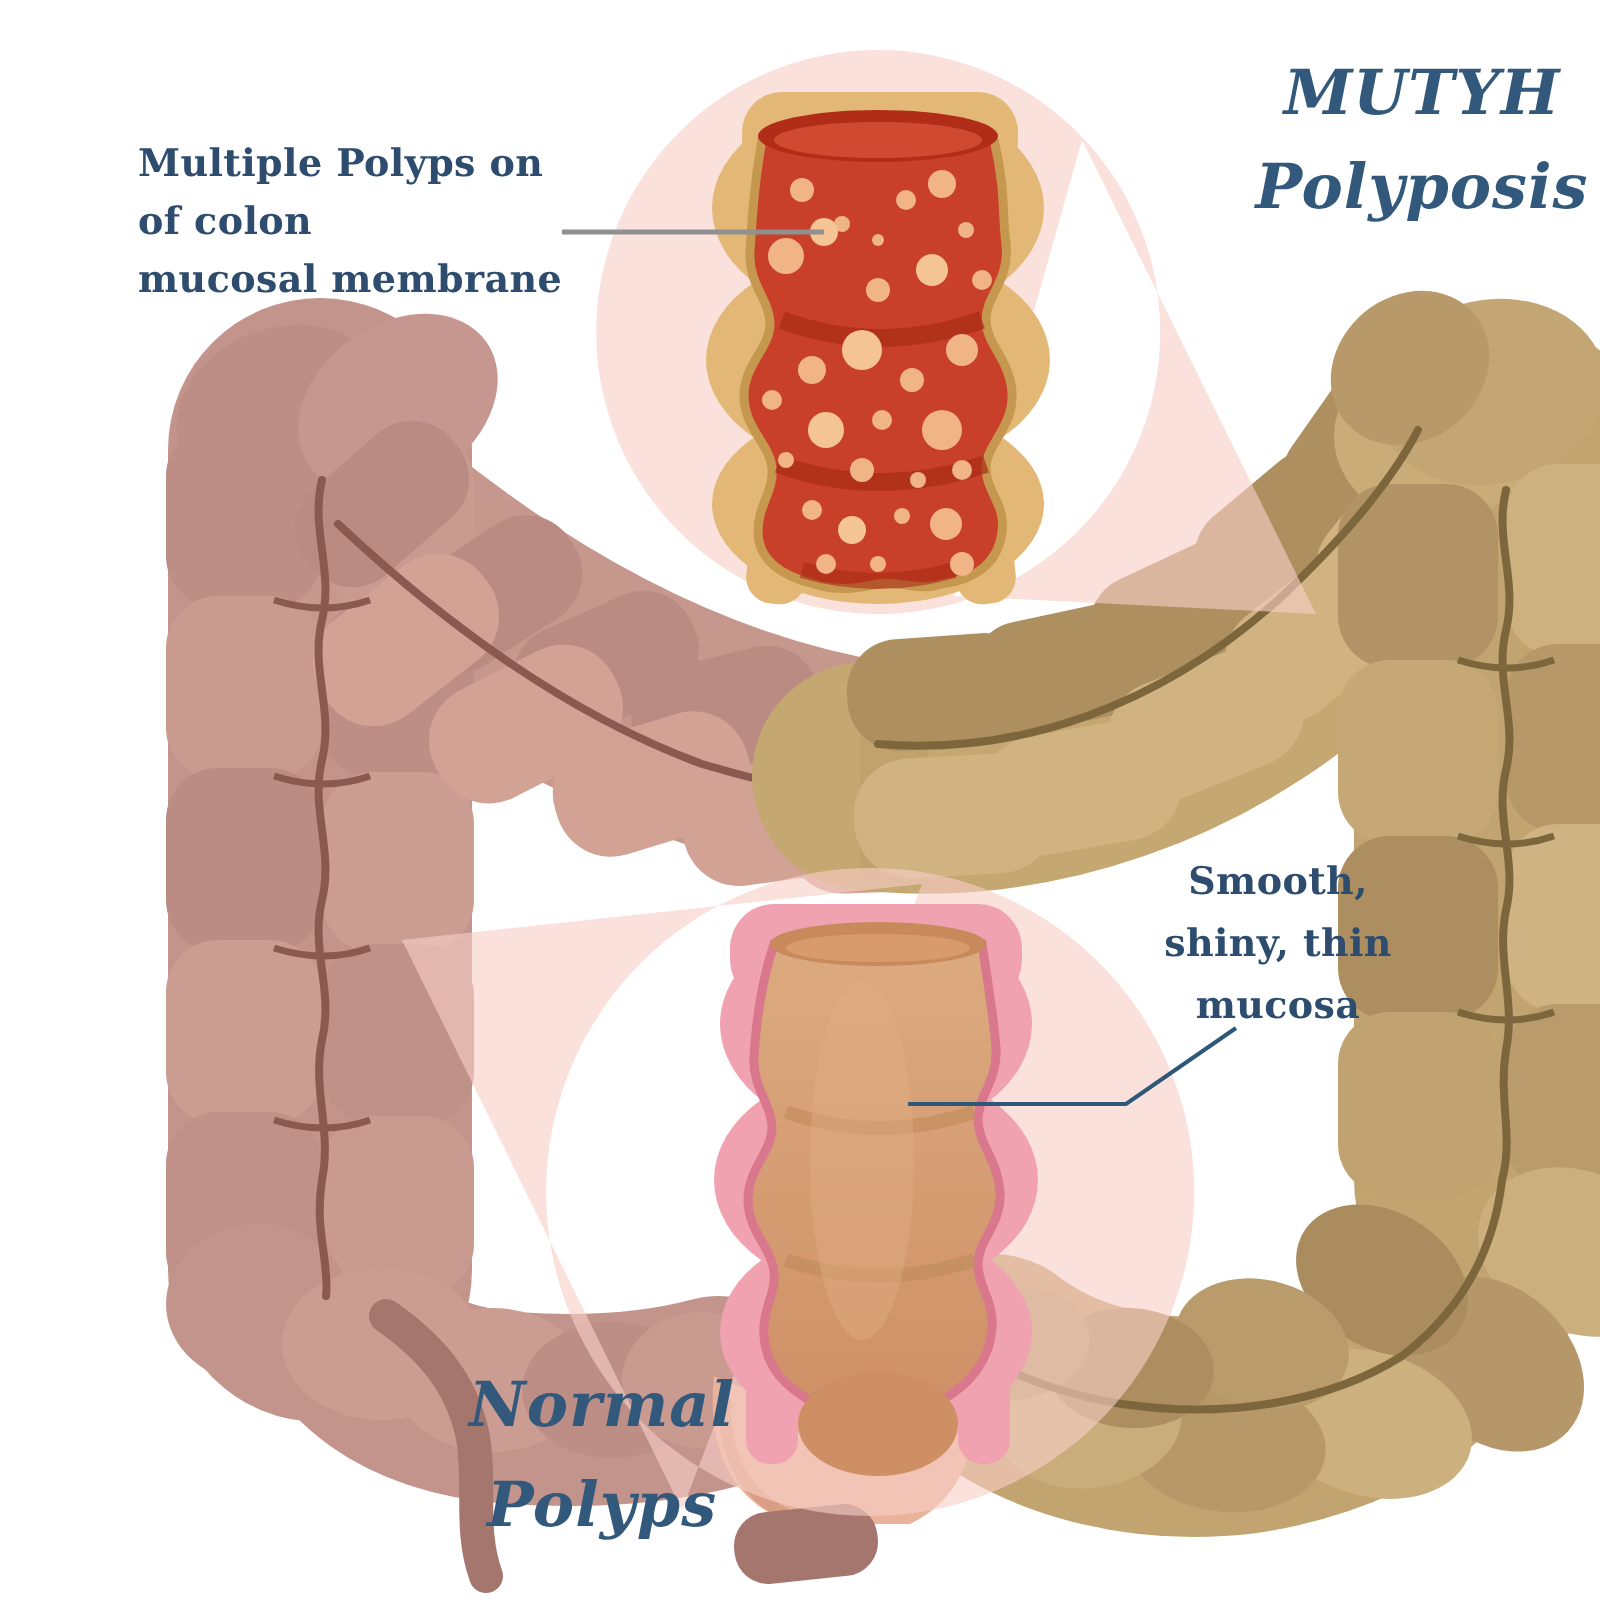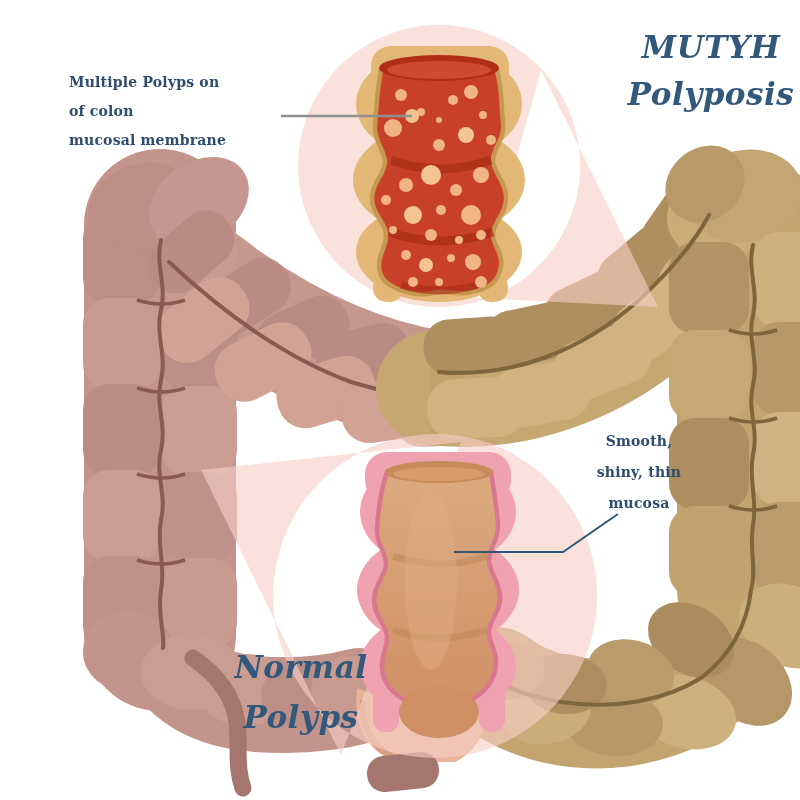--- a/index.html
+++ b/index.html
@@ -1,19 +1,19 @@
 <!DOCTYPE html>
 <html style="--text-navy: #2d4c6e; --title-navy: #32587b; --callout-gray: #909090; --callout-navy: #2e5878; --normal-colon-pink: #c3948b; --map-colon-tan: #c2a470; --polyposis-lumen-red: #c9402a; --polyp-dot-salmon: #f0b487; --normal-mucosa-peach: #d49a6e; --normal-wall-pink: #f0a2b0; --polyposis-wall-tan: #e3b876; --wash-pink: #f7cfc7; --rectum-flesh: #e9b29b; --appendix-mauve: #a5766e;"><head>
 <meta charset="utf-8">
 <style>
   html,body{margin:0;padding:0;background:#ffffff;}
   #stage{position:relative;width:800px;height:800px;overflow:hidden;background:#fff;
          font-family:"DejaVu Serif", serif;margin-left:41px;}
   #art{position:absolute;left:0;top:0;}
-  .lbl{position:absolute;color:var(--text-navy,#2d4c6e);font-size:14px;line-height:29px;
+  .lbl{position:absolute;color:var(--text-navy,#2d4c6e);font-size:19px;line-height:29px;
        font-weight:600;letter-spacing:.2px;}
   .ttl{position:absolute;color:var(--title-navy,#32587b);font-style:italic;font-weight:600;
        font-size:31px;line-height:47px;text-align:center;letter-spacing:.5px;}
   .line{display:block;}
 </style>
 </head>
 <body>
 
 <div id="stage">
 
@@ -204,18 +204,18 @@
     <span class="line">of colon</span>
     <span class="line">mucosal membrane</span>
   </div>
 
   <div class="lbl" style="left:513px;top:426px;width:170px;line-height:31px;text-align:center;">
     <span class="line">Smooth,</span>
     <span class="line">shiny, thin</span>
     <span class="line">mucosa</span>
   </div>
 
-  <div class="ttl" style="left:155px;top:642px;width:210px;line-height:50px;">
+  <div class="ttl" style="left:155px;top:678px;width:210px;line-height:50px;">
     <span class="line">Normal</span>
     <span class="line">Polyps</span>
   </div>
 
 </div>
 
 </body></html>

